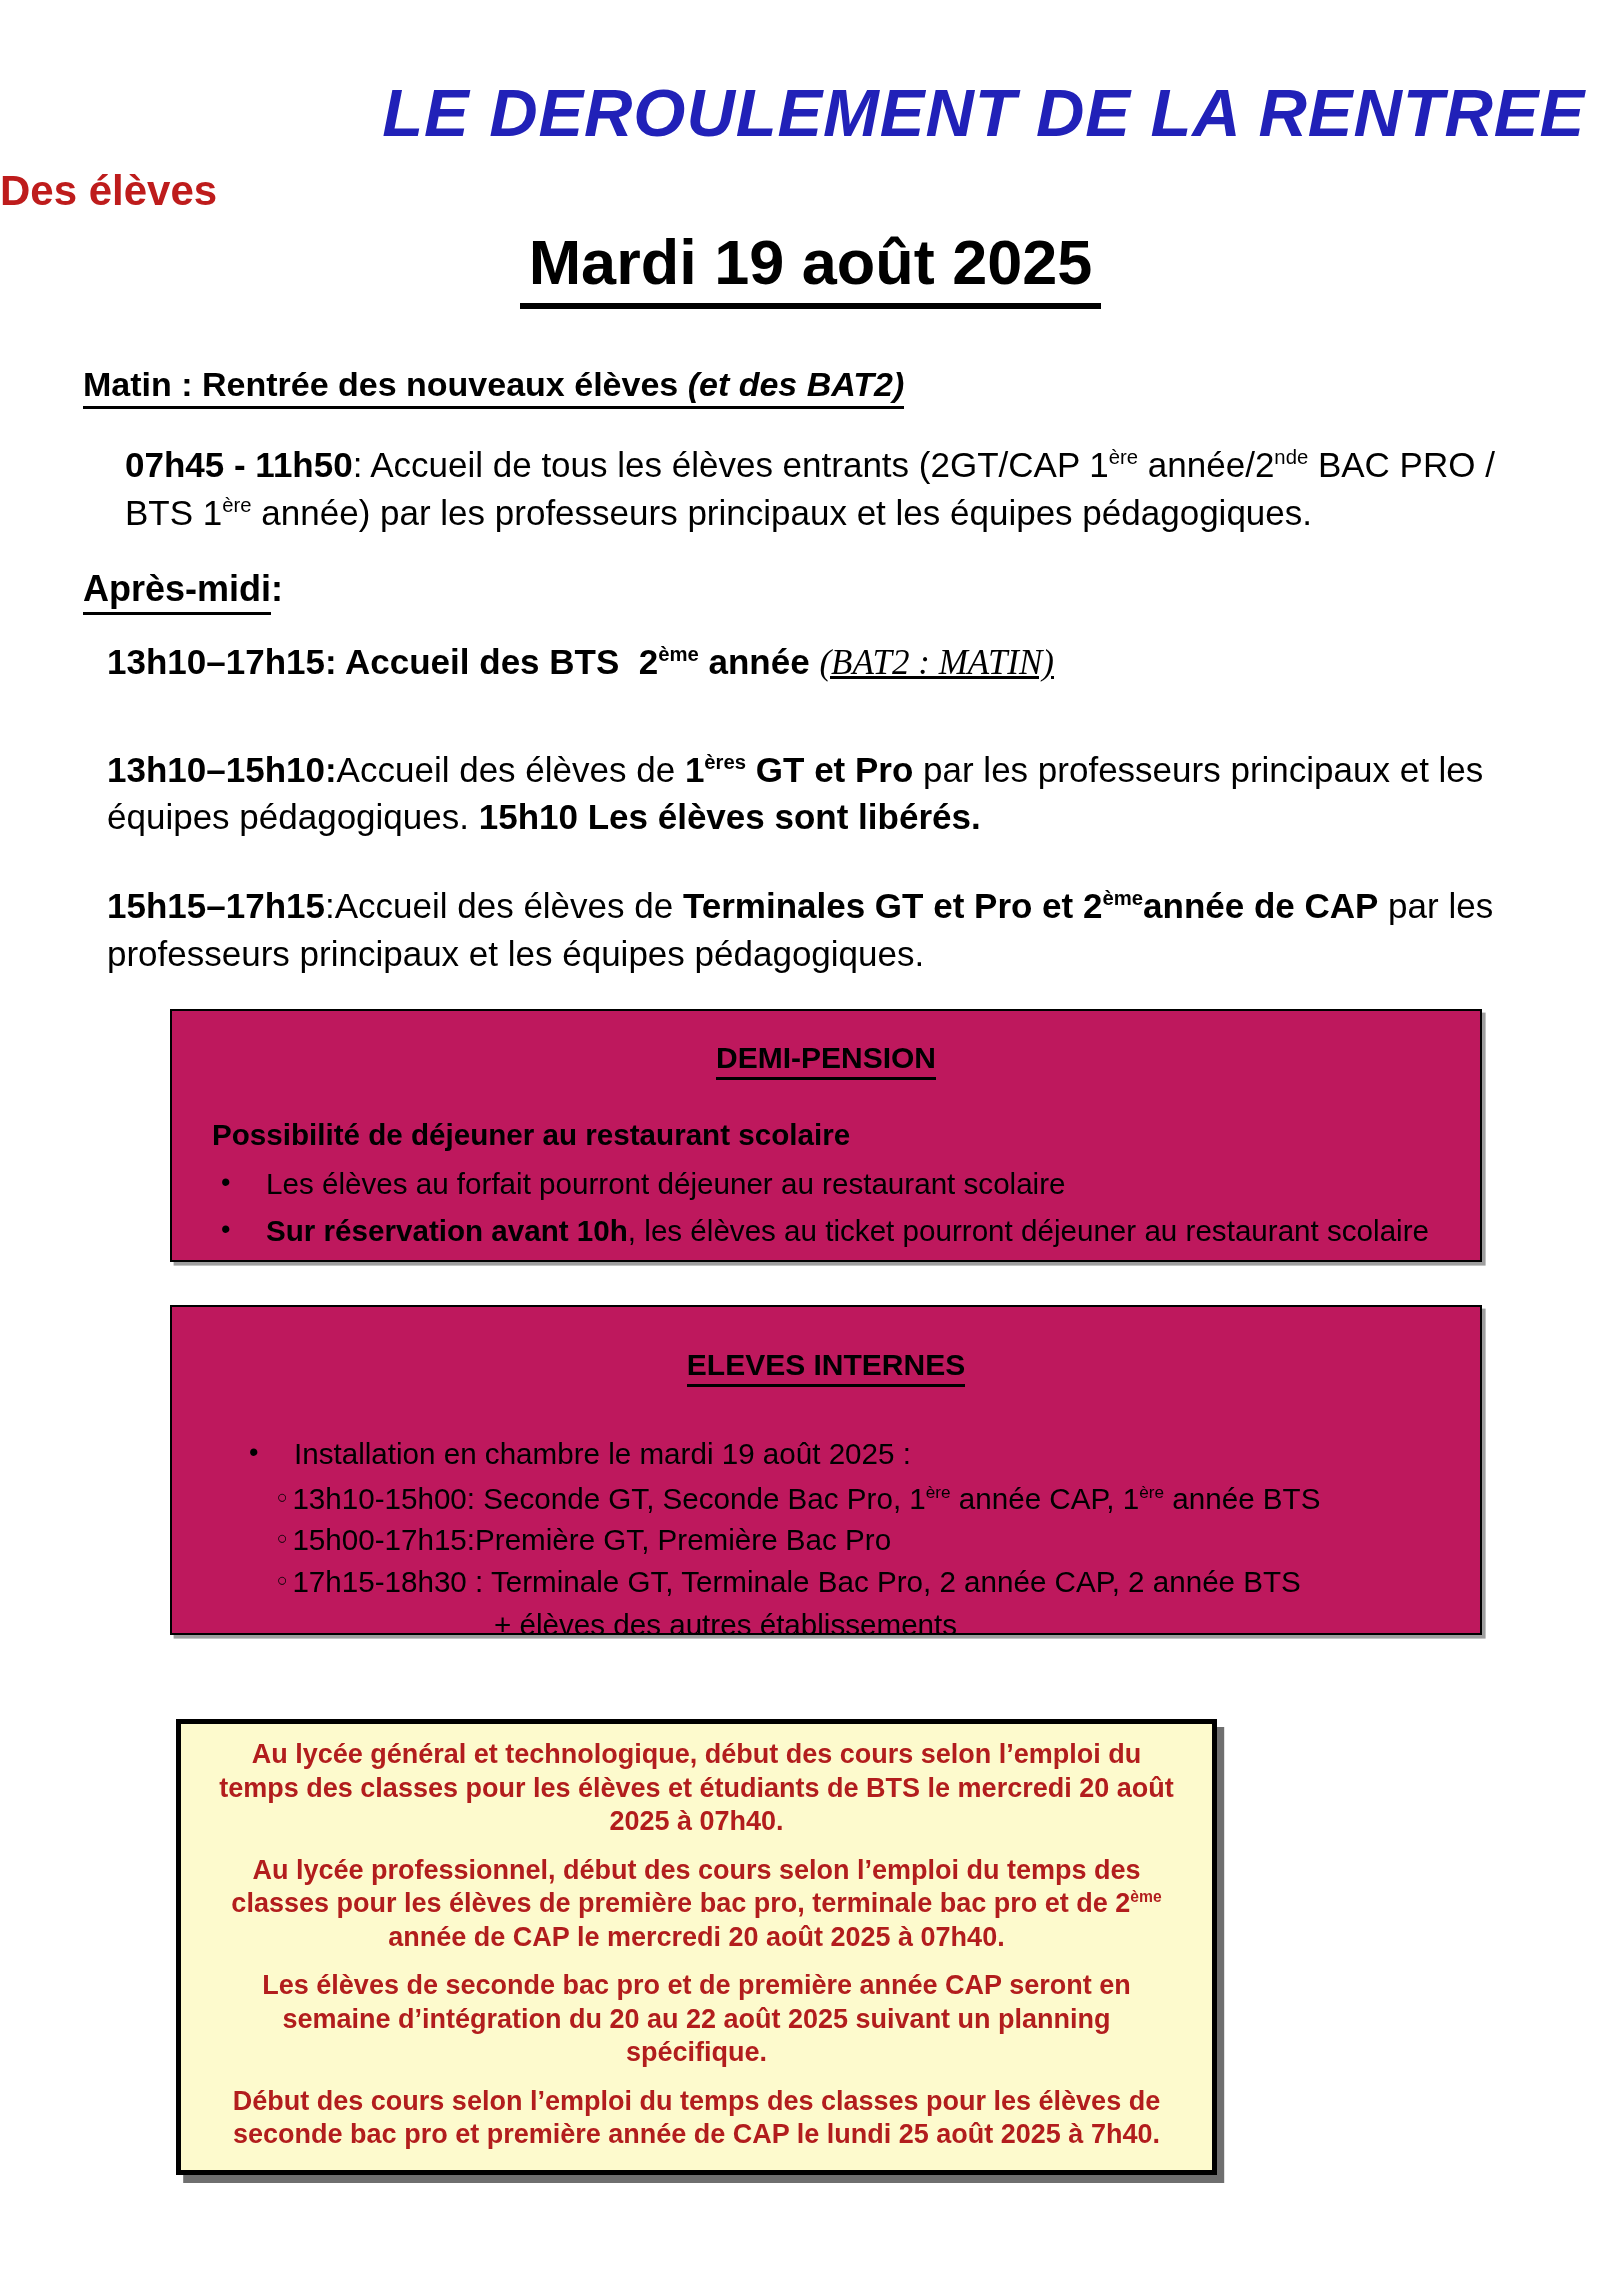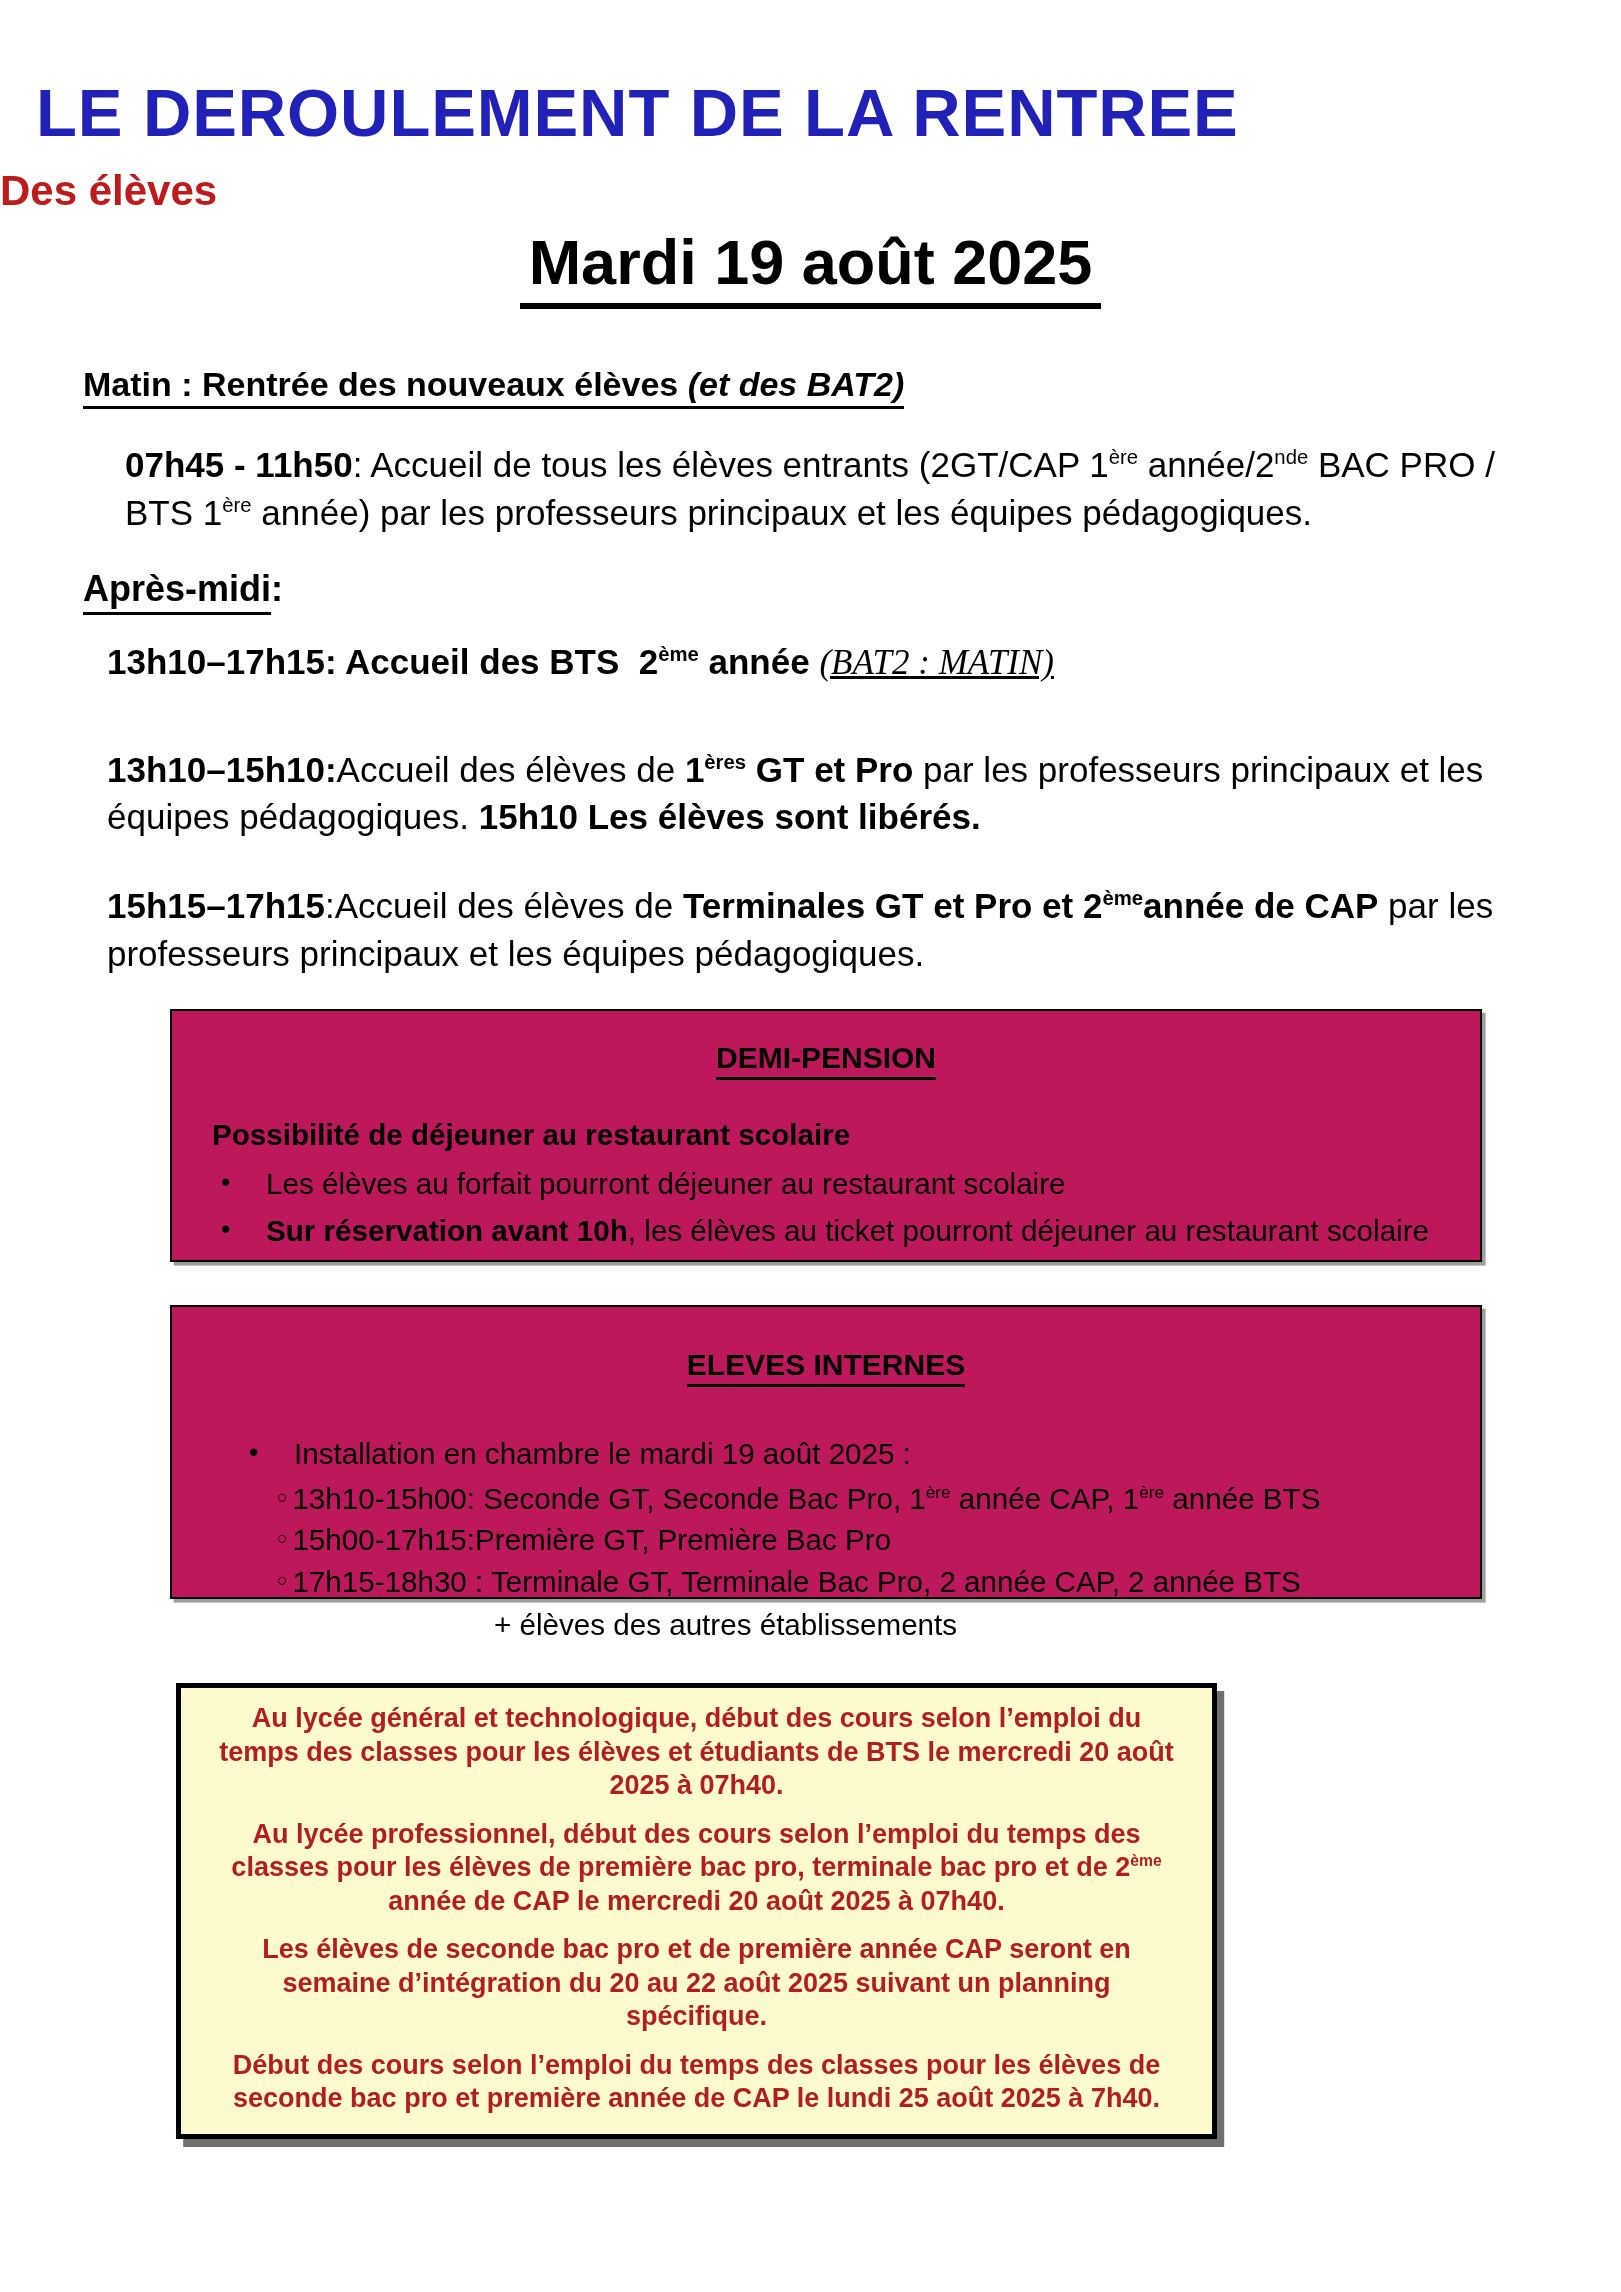--- a/index.html
+++ b/index.html
@@ -9,23 +9,23 @@
     --yellow_bg:#fdfacd;
   }
   html,body{margin:0;padding:0;background:#e8e8e8;}
   .page{
     width:1621px;height:2293px;background:#ffffff;color:#000;
     font-family:"Liberation Sans","DejaVu Sans",sans-serif;
     position:relative;overflow:hidden;margin:0 auto;
   }
   
   .title{
-    text-align:left;color:var(--title_blue);
+    text-align:right;color:var(--title_blue);
     font-size:67px;font-weight:bold;line-height:1.08;
-    margin:77px 36px 0;letter-spacing:0.9px;
+    margin:77px 36px 0;letter-spacing:0.9px;font-style:italic;
   }
   .subtitle{
     color:var(--subtitle_red);
     font-size:42px;font-weight:bold;margin-top:18px;
   }
   .date-wrap{text-align:center;margin-top:10.7px;}
   .date{
     display:inline-block;font-size:63px;font-weight:bold;
     border-bottom:6.3px solid #000;padding:0 9px 5.4px;
   }
@@ -64,21 +64,21 @@
   }
   .box-dp{margin-top:32px;height:253px;padding-top:30px;}
   .dp-intro{font-size:29.6px;font-weight:bold;margin:38px 36px 0 40px;}
   .bullet-row{
     display:flex;align-items:flex-start;
     font-size:29.6px;line-height:1.35;margin:11.6px 36px 0 49px;
     white-space:pre-wrap;
   }
   .bullet-row.second{margin-top:7.2px;}
   .marker{width:45px;flex:0 0 45px;font-size:27px;}
-  .box-int{margin-top:43px;height:294px;padding-top:41px;}
+  .box-int{margin-top:43px;height:330px;padding-top:41px;}
   .int-bullet{
     display:flex;align-items:flex-start;
     font-size:29.6px;line-height:1.3;margin:48px 36px 0 77px;
     white-space:pre-wrap;
   }
   .sub-list{margin-top:7.2px;}
   .sub-bullet{
     display:flex;align-items:flex-start;
     font-size:29.6px;line-height:1.22;margin:5.4px 36px 0 105px;
     white-space:pre-wrap;

